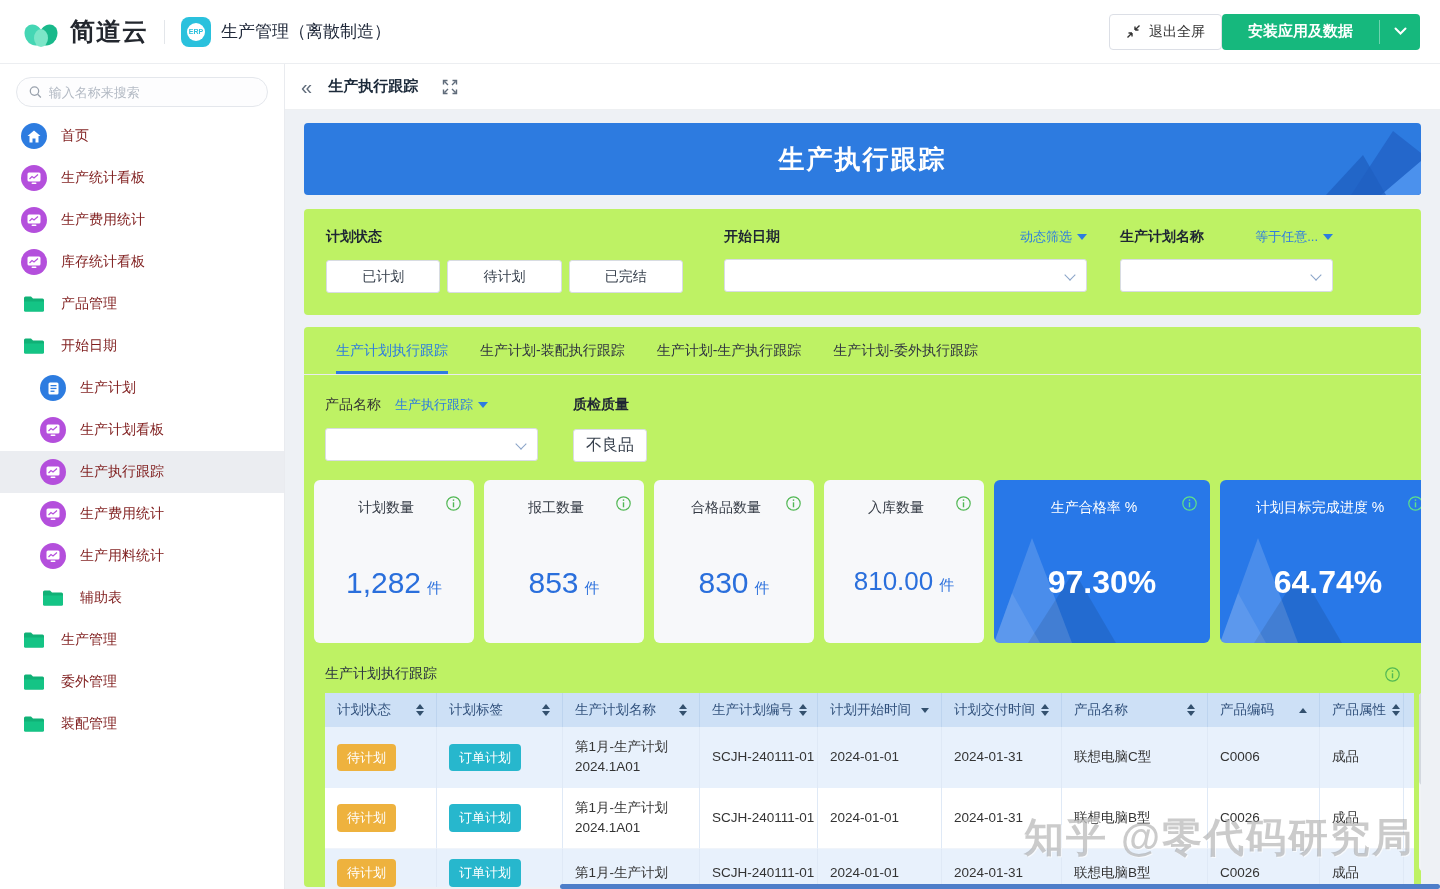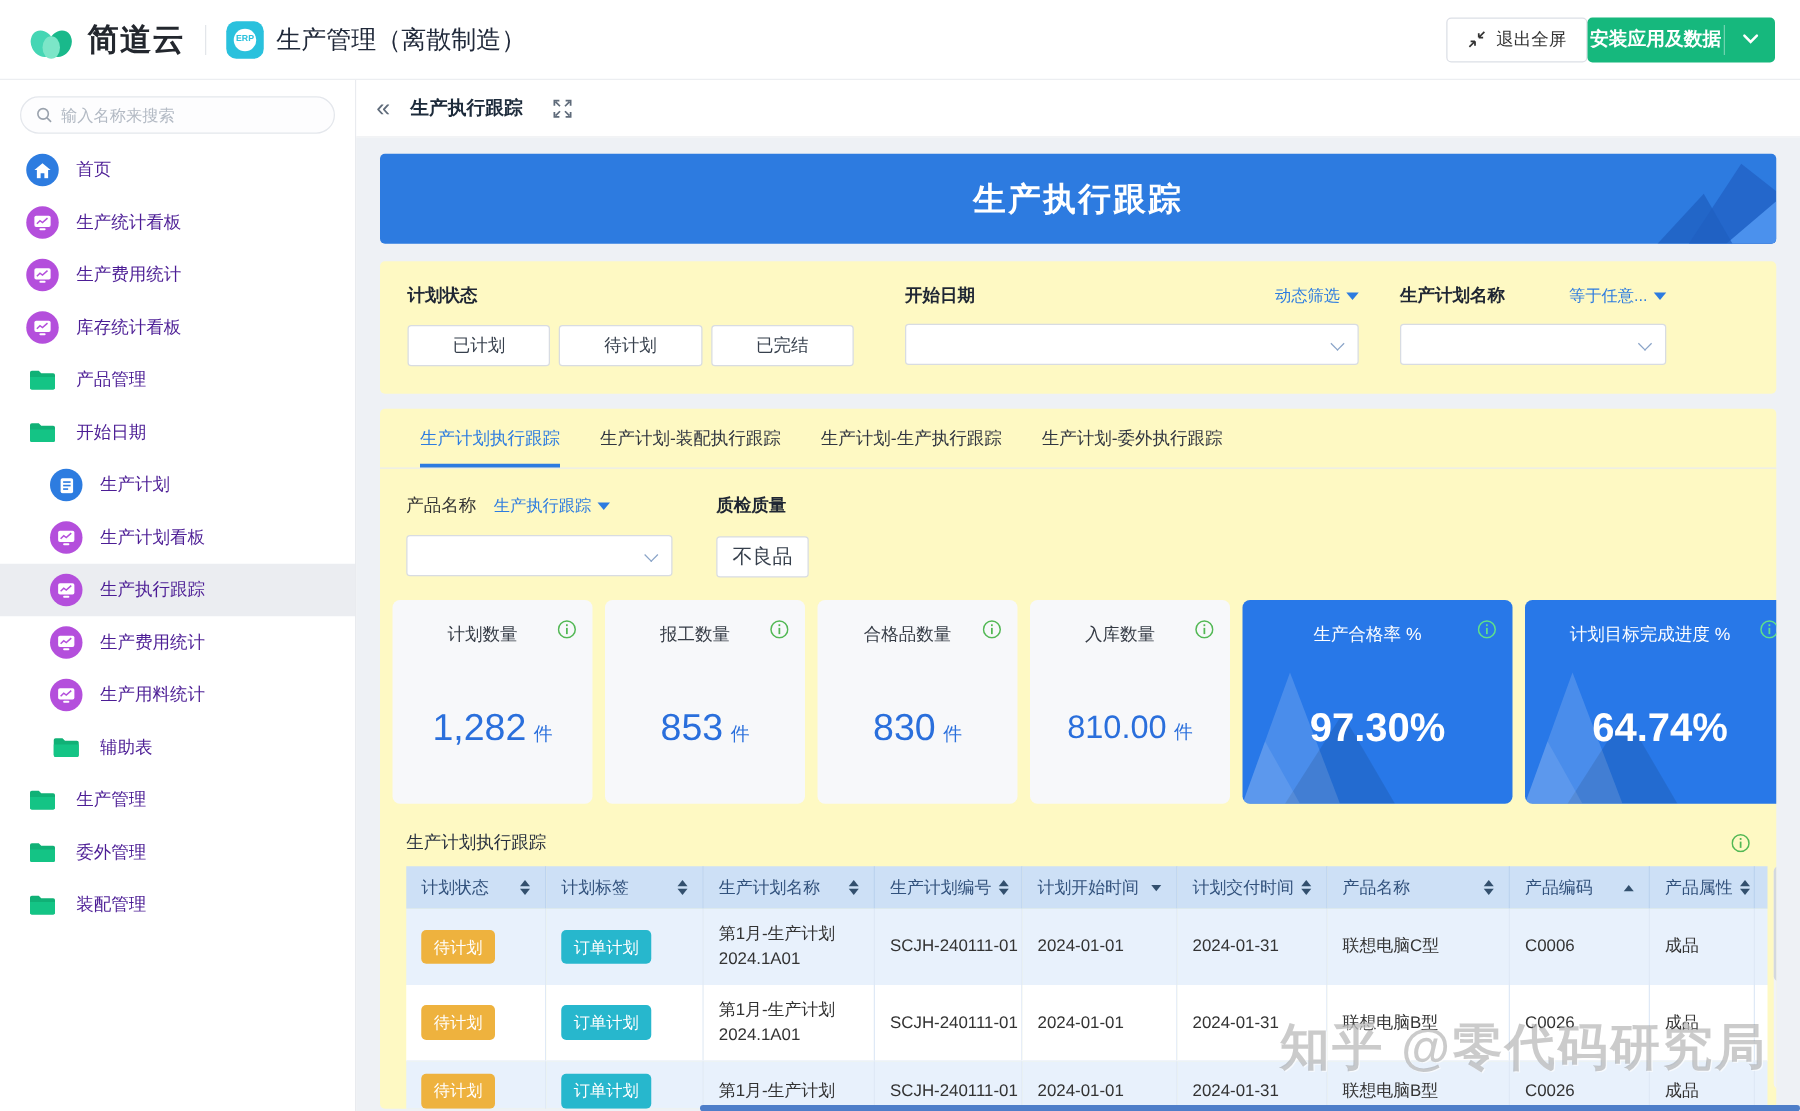--- a/index.html
+++ b/index.html
@@ -6,56 +6,56 @@
   html,body { width:1440px; height:889px; overflow:hidden; font-family:"Liberation Sans","DejaVu Sans",sans-serif; background:#eef1f5; color:#333; }
 
   
   .app-header { height:64px; background:#fff; border-bottom:1px solid #eceef1; display:flex; align-items:center; padding:0 20px 0 22px; position:relative; z-index:5; }
   .logo-wrap { display:flex; align-items:center; gap:10px; }
   .logo-mark { width:38px; height:34px; }
   .logo-text { font-size:25px; font-weight:bold; color:#23272e; letter-spacing:1px; }
   .hdr-divider { width:1px; height:24px; background:#e3e6ea; margin:0 16px; }
   .app-icon { width:30px; height:30px; border-radius:8px; background:#2ac1dd; display:flex; align-items:center; justify-content:center; }
   .app-icon .erp-circle { width:18px; height:18px; border-radius:50%; background:#fff; color:#2ac1dd; font-size:7px; font-weight:bold; display:flex; align-items:center; justify-content:center; }
-  .app-title { font-size:20px; color:#20293a; margin-left:10px; font-weight:500; }
+  .app-title { font-size:17px; color:#20293a; margin-left:10px; font-weight:500; }
   .hdr-right { margin-left:auto; display:flex; align-items:center; }
   .btn-exit-fs { height:36px; background:#fff; border:1px solid #dcdfe6; border-radius:4px; display:flex; align-items:center; gap:8px; padding:0 16px; font-size:14px; color:#333; cursor:pointer; }
   .btn-install { height:36px; border-radius:4px; background:#16b87d; display:flex; align-items:stretch; color:#fff; overflow:hidden; cursor:pointer; }
-  .btn-install .main-seg { display:flex; align-items:center; padding:0 2px; font-size:15px; font-weight:bold; }
+  .btn-install .main-seg { display:flex; align-items:center; padding:0 26px; font-size:15px; font-weight:bold; }
   .btn-install .sep { width:1px; background:rgba(255,255,255,.38); margin:6px 0; }
   .btn-install .chev-seg { width:40px; display:flex; align-items:center; justify-content:center; }
 
   .app-body { display:flex; height:825px; }
 
   
   .sidebar { width:285px; background:#fff; border-right:1px solid #e9ebef; height:100%; overflow:hidden; flex:none; }
   .search-box { margin:13px 16px 8px 16px; height:30px; border:1px solid #e4e7ec; background:#fdfdfe; border-radius:15px; display:flex; align-items:center; padding:0 12px; gap:7px; }
   .search-box input { border:none; outline:none; background:transparent; font-size:13px; color:#333; width:100%; font-family:inherit; }
   .search-box input::placeholder { color:#b3bac4; }
-  .nav-item { height:42px; display:flex; align-items:center; gap:14px; padding-left:21px; font-size:14px; color:#4c1d95; cursor:pointer; }
+  .nav-item { height:42px; display:flex; align-items:center; gap:14px; padding-left:21px; font-size:14px; color:#7f1d1d; cursor:pointer; }
   .nav-item.indent { padding-left:40px; }
   .nav-item.selected { background:#ebedf1; }
   .circle-ic { width:26px; height:26px; border-radius:50%; display:flex; align-items:center; justify-content:center; flex:none; }
   .ic-blue { background:#2d7ce0; } .ic-purple { background:#b44fdc; }
   .folder-box { width:26px; display:flex; justify-content:center; flex:none; }
 
   
   .main { flex:1; display:flex; flex-direction:column; min-width:0; }
   .main-topbar { height:46px; background:#fff; border-bottom:1px solid #eef0f2; display:flex; align-items:center; padding:0 12px; }
   .collapse-ic { font-size:20px; color:#5f6b7a; cursor:pointer; line-height:1; padding:0 4px; }
   .page-title { font-size:15px; font-weight:bold; color:#1c2a3a; margin-left:12px; }
   .expand-ic { margin-left:24px; cursor:pointer; display:flex; }
 
   .main-scroll { flex:1; overflow:hidden; padding:13px 19px 0 19px; position:relative; }
 
   .banner { height:72px; border-radius:4px; background:#2d7be0; position:relative; overflow:hidden; display:flex; align-items:center; justify-content:center; }
   .banner-title { color:#fff; font-size:26px; font-weight:bold; letter-spacing:2px; position:relative; z-index:2; }
   .banner svg.deco { position:absolute; right:0; top:0; height:100%; }
 
-  .card { background:#fef9c3; border-radius:4px; }
+  .card { background:#bef264; border-radius:4px; }
   .filter-card { margin-top:14px; padding:19px 22px 22px 22px; display:flex; }
   .f-label { font-size:14px; font-weight:bold; color:#1f2633; }
   .f-linkrow { display:flex; align-items:center; justify-content:space-between; }
   .f-link { color:#2d7ce0; font-size:13px; display:flex; align-items:center; gap:5px; cursor:pointer; }
   .tri-down { width:0; height:0; border-left:5px solid transparent; border-right:5px solid transparent; border-top:6px solid #2d7ce0; }
   .status-btns { display:flex; gap:7px; margin-top:14px; }
   .status-btn { width:115px; height:33px; border:1px solid #d8dce2; border-radius:3px; background:#fff; font-size:14px; color:#37404d; display:flex; align-items:center; justify-content:center; cursor:pointer; }
   .select { height:33px; border:1px solid #d8dce2; border-radius:3px; background:#fff; margin-top:13px; position:relative; cursor:pointer; }
   .select .chev { position:absolute; right:12px; top:11px; width:8px; height:8px; border-right:1.6px solid #8aa4c8; border-bottom:1.6px solid #8aa4c8; transform:rotate(45deg); }
   .grp1 { width:357px; } .grp2 { width:363px; margin-left:41px; } .grp3 { width:213px; margin-left:33px; }

